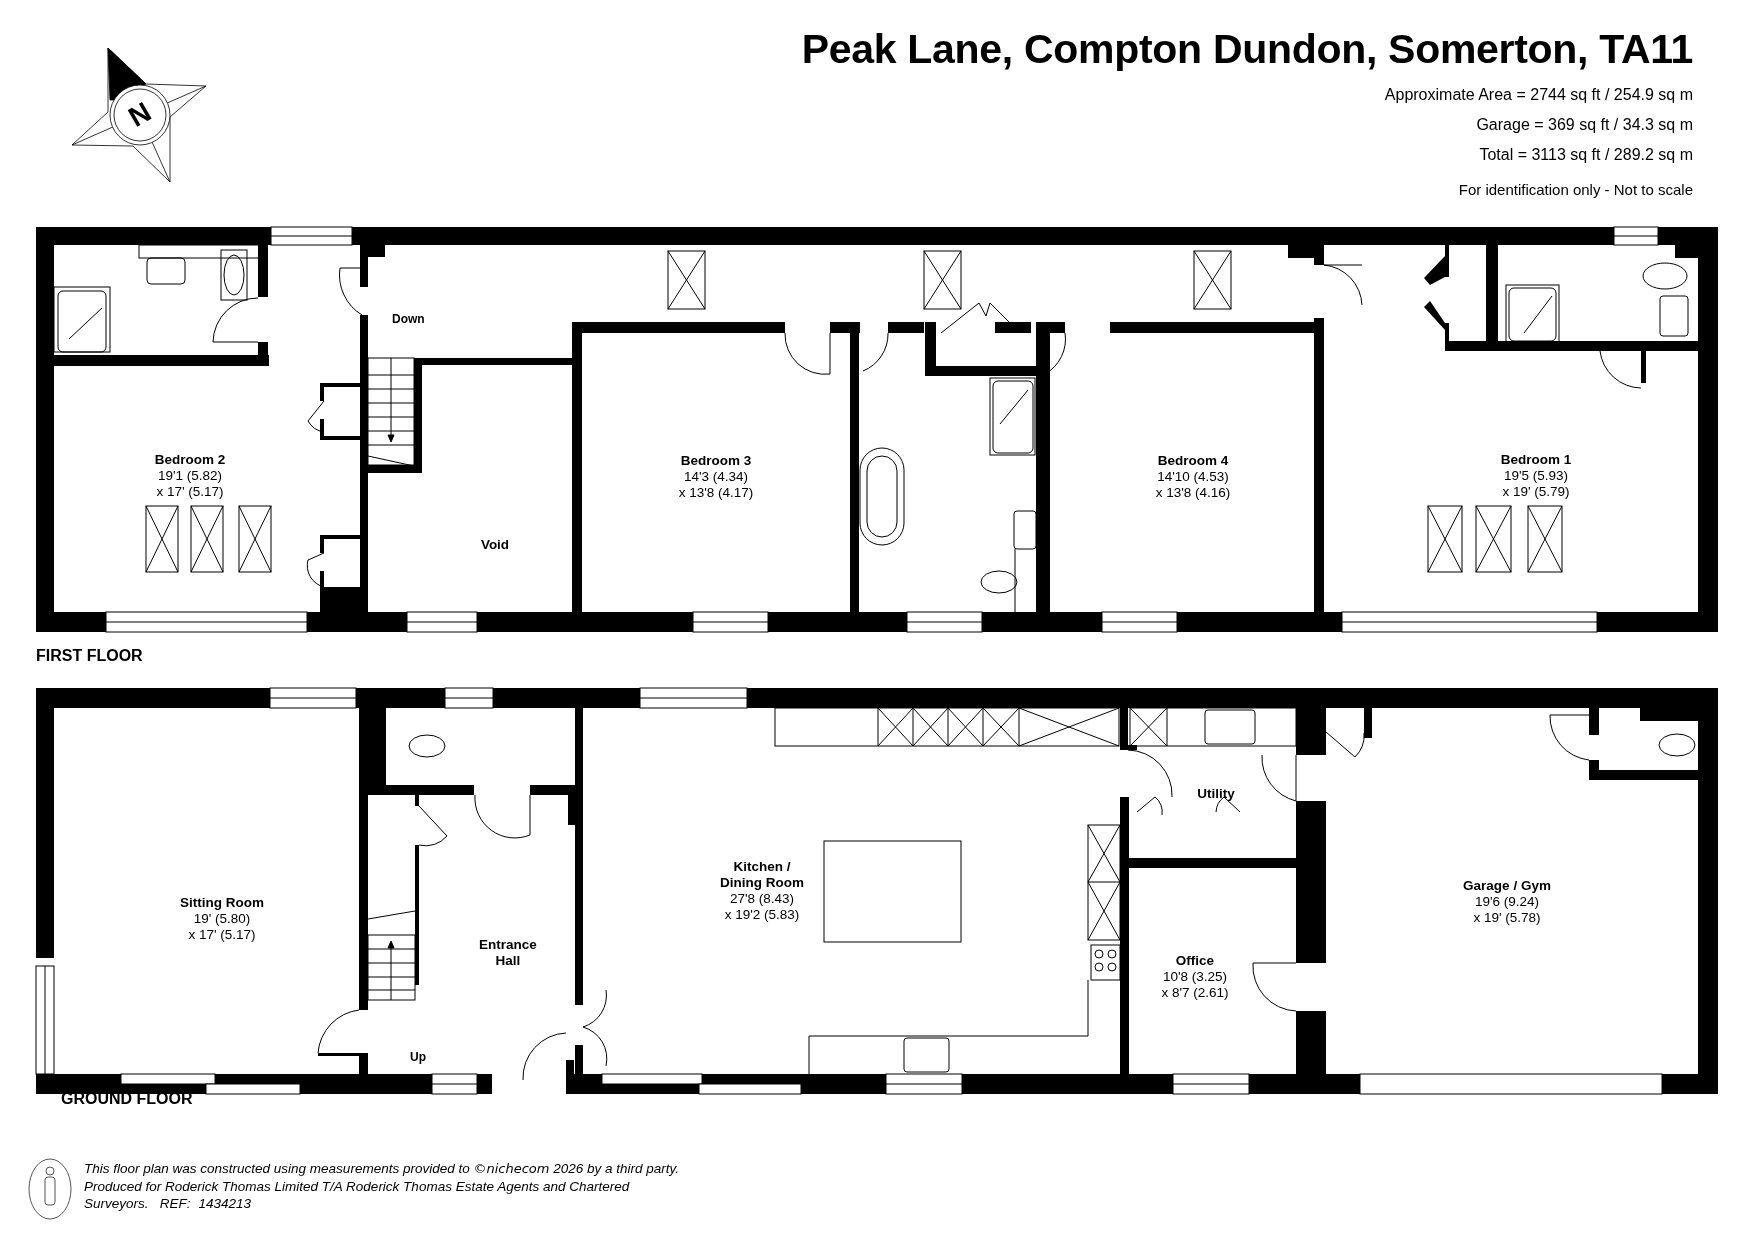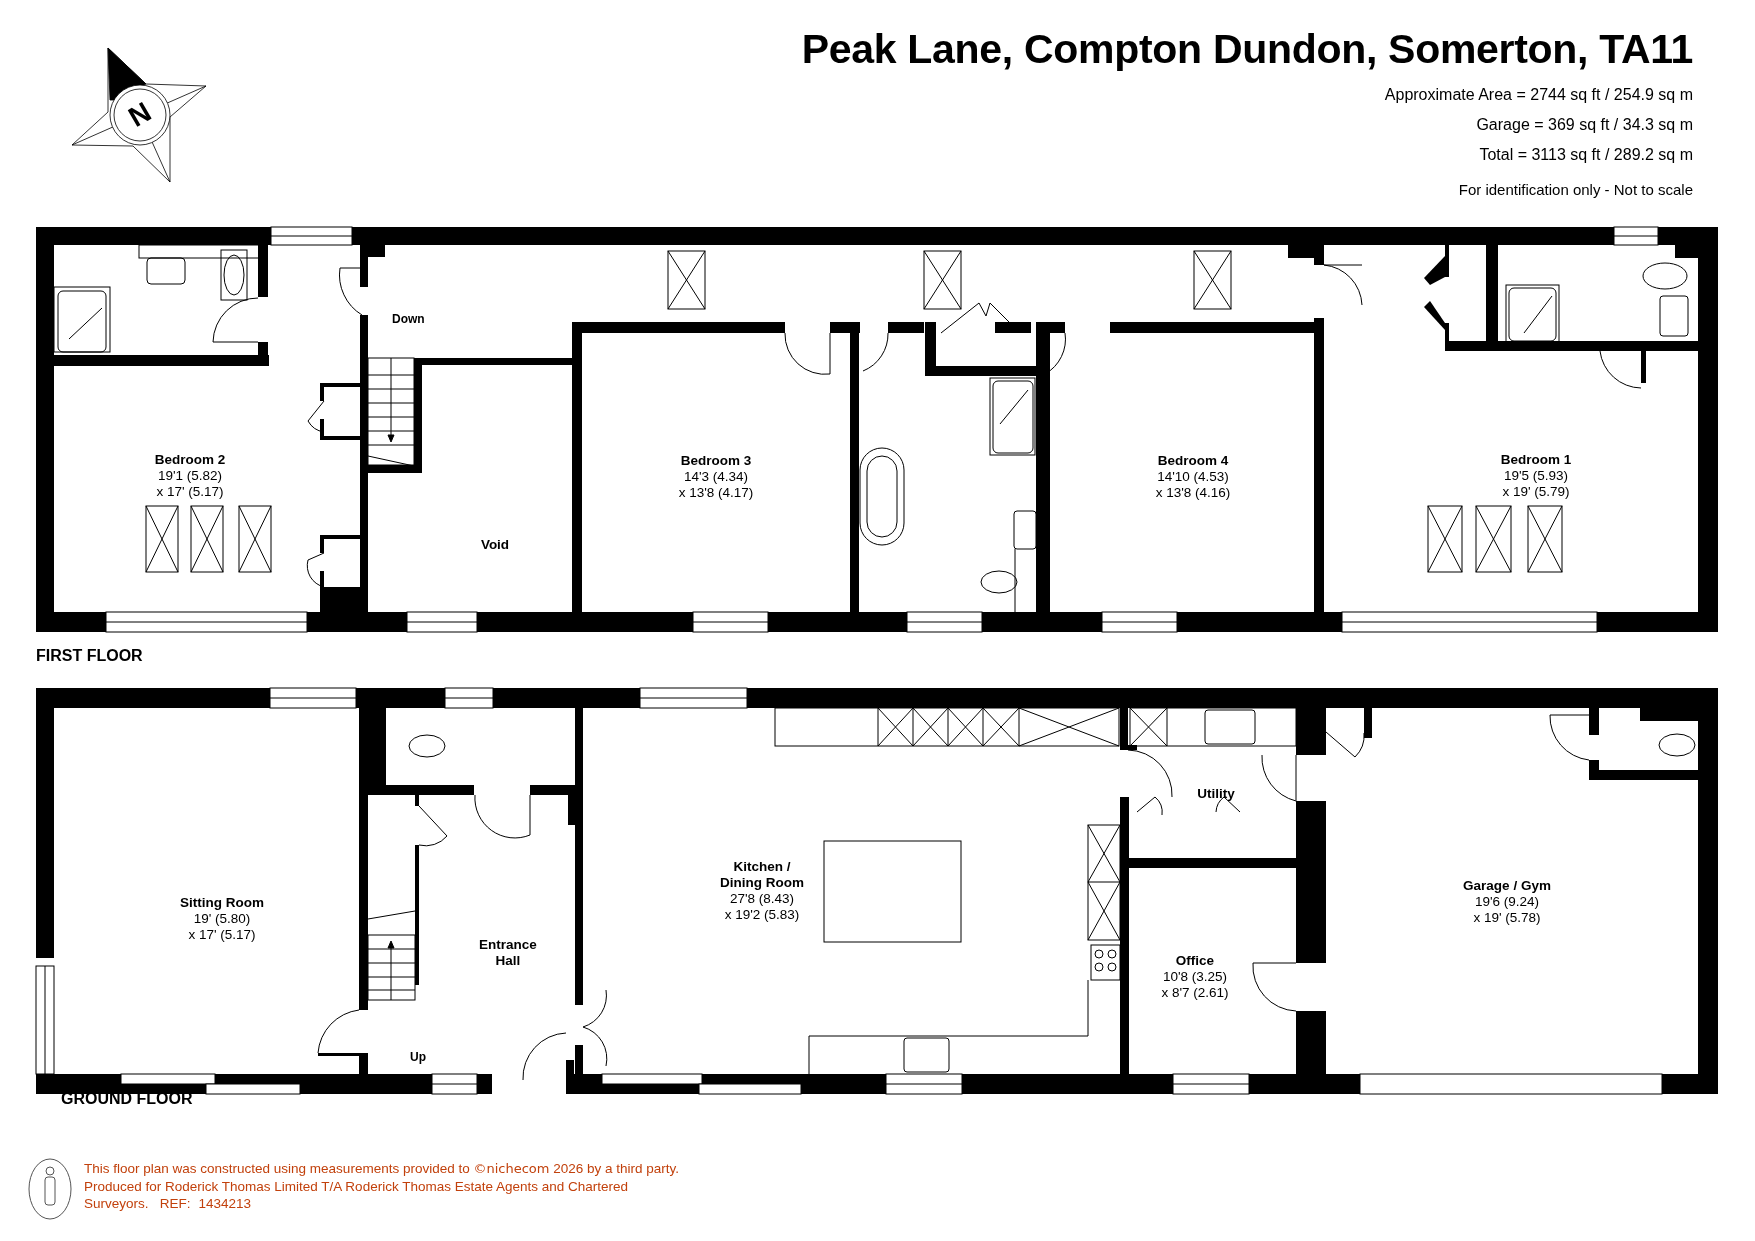--- a/index.html
+++ b/index.html
@@ -7,21 +7,21 @@
          font-family: "Liberation Sans", sans-serif; color: #000; }
   .abs { position: absolute; }
   .title { right: 62px; top: 26px; font-size: 41px; font-weight: bold; white-space: nowrap; letter-spacing: -0.3px; }
   .area-lines { right: 62px; top: 80px; text-align: right; font-size: 16px; line-height: 30px; }
   .disclaimer { right: 62px; top: 181px; font-size: 15px; text-align: right; }
   .floor-label { font-size: 16px; font-weight: bold; }
   svg.plan { position: absolute; left: 0; top: 0; }
   .room { position: absolute; text-align: center; transform: translateX(-50%); font-size: 13.5px; line-height: 16px; white-space: nowrap; }
   .room .name { font-weight: bold; }
   .small { font-size: 12px; font-weight: bold; }
-  .footer { left: 84px; top: 1160px; font-size: 13.5px; line-height: 17.5px; color: #c2410c; }
+  .footer { left: 84px; top: 1160px; font-size: 13.5px; line-height: 17.5px; color: #000000; font-style: italic; }
   .footer .ref-val { margin-left: 8px; }
   .brand { font-family: "DejaVu Sans", sans-serif; font-size: 13px; }
 </style>
 </head>
 <body>
 
 <div class="abs title">Peak Lane, Compton Dundon, Somerton, TA11</div>
 <div class="abs area-lines">
   <div>Approximate Area = 2744 sq ft / 254.9 sq m</div>
   <div>Garage = 369 sq ft / 34.3 sq m</div>

